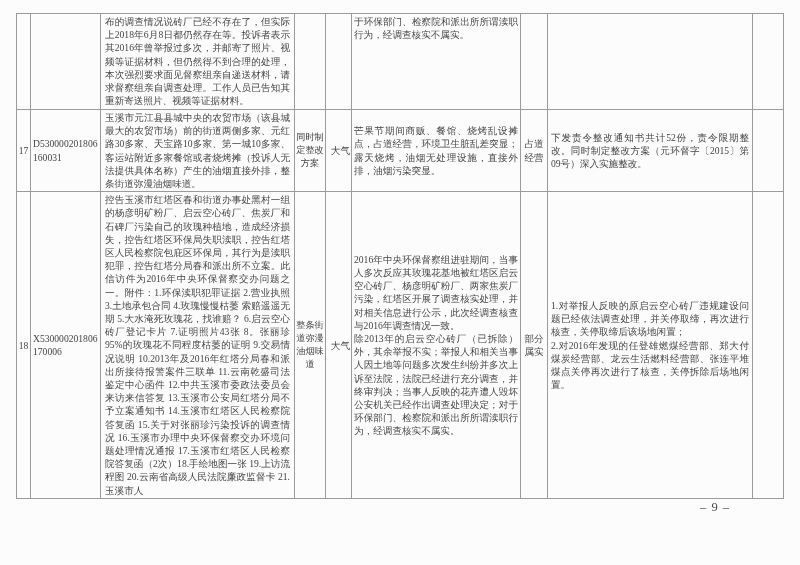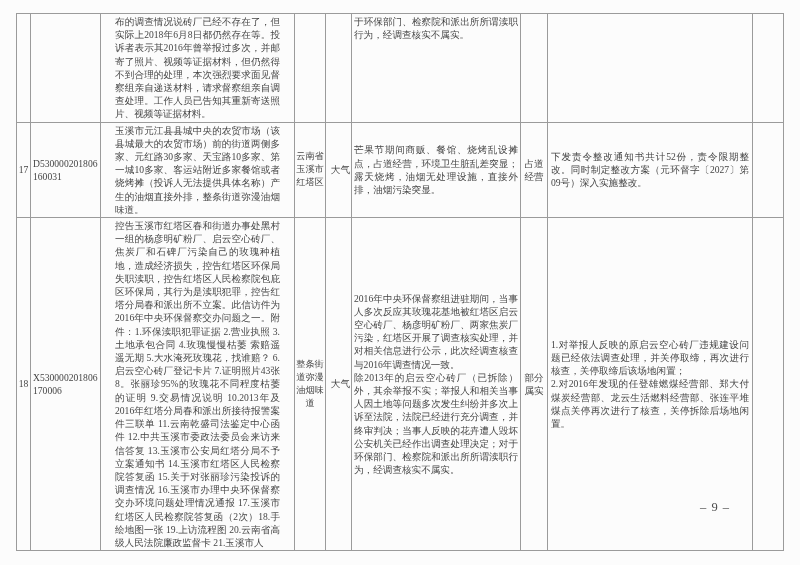--- a/index.html
+++ b/index.html
@@ -28,21 +28,21 @@
     vertical-align: middle;
     overflow: hidden;
     word-break: break-word;
   }
   tr.r-cont  { height: 96px; }
   tr.r-17    { height: 81px; }
   tr.r-18    { height: 307px; }
 
   td.c-num    { text-align: center; padding: 0; font-family: Liberation Serif, serif; }
   td.c-id     { word-break: break-all; padding: 0 2px; margin-left: 34px; }
-  td.c-content{ text-align: justify; vertical-align: top; padding: 1px 14px; margin-left: 48px; }
+  td.c-content{ text-align: justify; vertical-align: top; padding: 1px 4px; margin-left: 48px; }
   td.c-loc    { text-align: center; padding: 0; font-size: 9.2px; }
   td.c-type   { text-align: right; padding: 0 1px; }
   td.c-inv    { text-align: justify; }
   td.c-status { text-align: center; padding: 0 2px; }
   td.c-action { text-align: justify; padding: 1px 3px; }
   td.v-top    { vertical-align: top; }
 
   .para { text-align: justify; }
 
   .page-number {
@@ -86,27 +86,27 @@
         </td>
         <td class="c-status"></td>
         <td class="c-action"></td>
         <td class="c-remark"></td>
       </tr>
 
       <tr class="r-17">
         <td class="c-num">17</td>
         <td class="c-id">D530000201806160031</td>
         <td class="c-content">玉溪市元江县县城中央的农贸市场（该县城最大的农贸市场）前的街道两侧多家、元红路30多家、天宝路10多家、第一城10多家、客运站附近多家餐馆或者烧烤摊（投诉人无法提供具体名称）产生的油烟直接外排，整条街道弥漫油烟味道。</td>
-        <td class="c-loc">云南省玉溪市红塔区</td>
+        <td class="c-loc">同时制定整改方案</td>
         <td class="c-type">大气</td>
         <td class="c-inv">
           <div class="para">芒果节期间商贩、餐馆、烧烤乱设摊点，占道经营，环境卫生脏乱差突显；露天烧烤，油烟无处理设施，直接外排，油烟污染突显。</div>
         </td>
         <td class="c-status">占道经营</td>
-        <td class="c-action">下发责令整改通知书共计52份，责令限期整改。同时制定整改方案（元环督字〔2027〕第09号）深入实施整改。</td>
+        <td class="c-action">下发责令整改通知书共计52份，责令限期整改。同时制定整改方案（元环督字〔2015〕第09号）深入实施整改。</td>
         <td class="c-remark"></td>
       </tr>
 
       <tr class="r-18">
         <td class="c-num">18</td>
         <td class="c-id">X530000201806170006</td>
         <td class="c-content">控告玉溪市红塔区春和街道办事处黑村一组的杨彦明矿粉厂、启云空心砖厂、焦炭厂和石碑厂污染自己的玫瑰种植地，造成经济损失，控告红塔区环保局失职渎职，控告红塔区人民检察院包庇区环保局，其行为是渎职犯罪，控告红塔分局春和派出所不立案。此信访件为2016年中央环保督察交办问题之一。附件：1.环保渎职犯罪证据 2.营业执照 3.土地承包合同 4.玫瑰慢慢枯萎 索赔遥遥无期 5.大水淹死玫瑰花，找谁赔？ 6.启云空心砖厂登记卡片 7.证明照片43张 8。张丽珍95%的玫瑰花不同程度枯萎的证明 9.交易情况说明 10.2013年及2016年红塔分局春和派出所接待报警案件三联单 11.云南乾盛司法鉴定中心函件 12.中共玉溪市委政法委员会来访来信答复 13.玉溪市公安局红塔分局不予立案通知书 14.玉溪市红塔区人民检察院答复函 15.关于对张丽珍污染投诉的调查情况 16.玉溪市办理中央环保督察交办环境问题处理情况通报 17.玉溪市红塔区人民检察院答复函（2次）18.手绘地图一张 19.上访流程图 20.云南省高级人民法院廉政监督卡 21.玉溪市人</td>
         <td class="c-loc">整条街道弥漫油烟味道</td>
         <td class="c-type">大气</td>
         <td class="c-inv">

